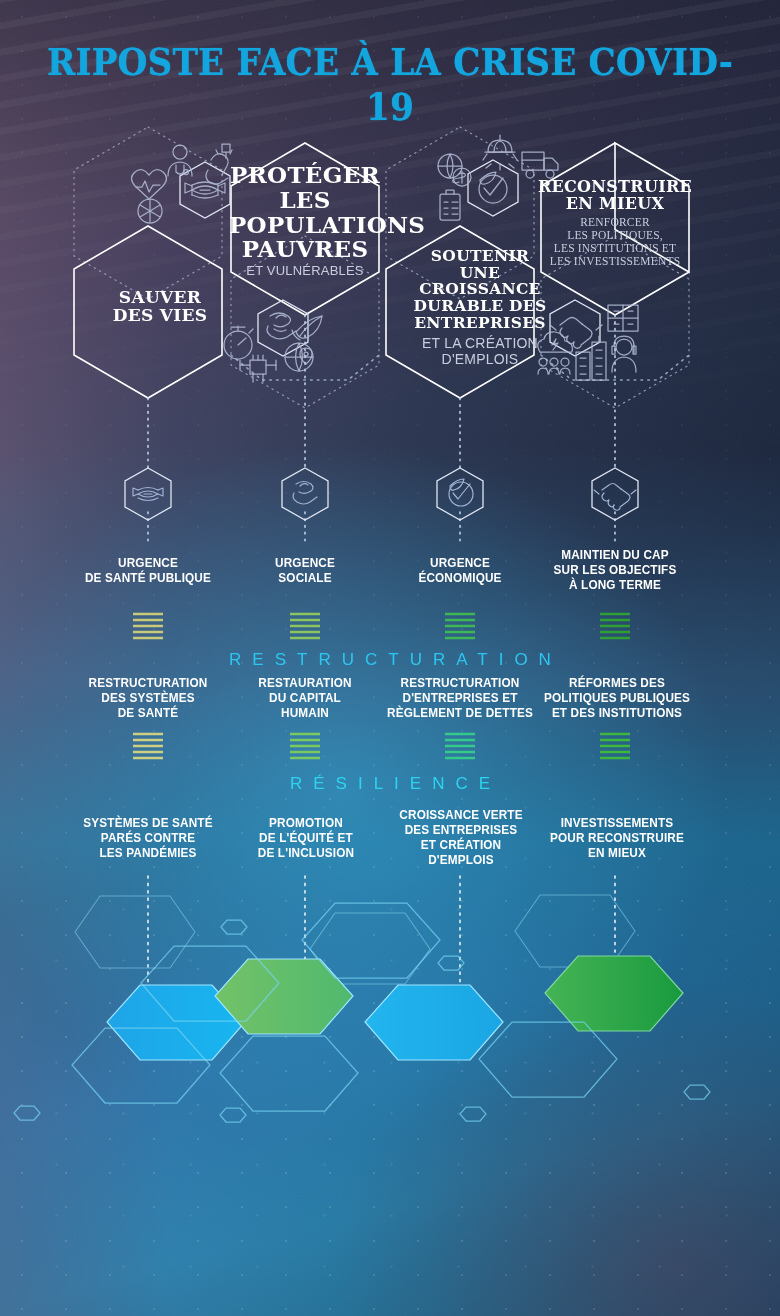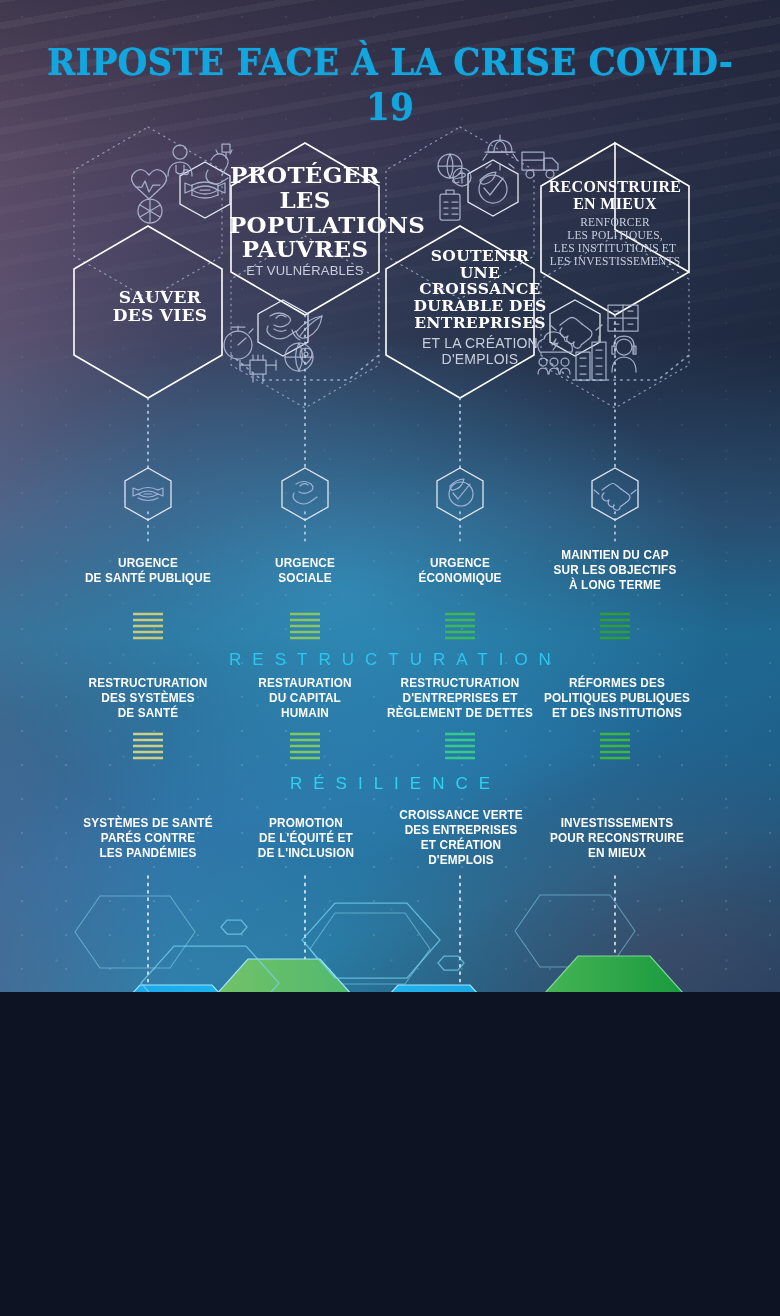--- a/index.html
+++ b/index.html
@@ -1,18 +1,18 @@
 <!DOCTYPE html>
 <html><head>
 <meta charset="utf-8">
 <style>
   html,body{margin:0;padding:0;background:#0d1322;}
   *{box-sizing:border-box;}
   .stage{
-    position:relative;width:780px;height:992px;overflow:hidden;
+    position:relative;width:780px;height:1316px;overflow:hidden;
     font-family:"Liberation Sans", sans-serif;
     background:
       radial-gradient(120% 85% at 50% 118%, rgba(13,170,214,.55) 0%, rgba(13,170,214,0) 58%),
       linear-gradient(165deg,#5c4659 0%, #4b4260 18%, #36405c 34%, #2a3550 48%, #27405f 60%, #2f6fa5 74%, #2f8cc0 86%, #236c9d 100%),
       linear-gradient(100deg,#6b5063 0%,#3c3f58 32%,#232b40 62%,#1f2b3f 100%);
     background-blend-mode:screen,normal,normal;
   }
   
   .tint{position:absolute;inset:0;pointer-events:none;}
   .tint.a{background:linear-gradient(90deg, rgba(140,110,140,.38) 0%, rgba(120,100,140,.12) 22%, rgba(20,30,50,.22) 55%, rgba(16,26,44,.5) 100%);}
@@ -401,21 +401,21 @@
       <div>DURABLE DES</div>
       <div>ENTREPRISES</div>
     </div>
     <div class="sub" style="font-size:14px;margin-top:4px;">
       <div>ET LA CRÉATION</div>
       <div>D'EMPLOIS</div>
     </div>
   </div>
 
   <div class="hexlabel" style="left:537px;top:178px;width:156px;">
-    <div class="main" style="font-size:16px;font-family:Liberation Serif, serif;">
+    <div class="main" style="font-size:16px;">
       <div>RECONSTRUIRE</div>
       <div>EN MIEUX</div>
     </div>
     <div class="sub" style="font-size:11.5px;margin-top:3px;font-family:Liberation Serif, serif;">
       <div>RENFORCER</div>
       <div>LES POLITIQUES,</div>
       <div>LES INSTITUTIONS ET</div>
       <div>LES INVESTISSEMENTS</div>
     </div>
   </div>

